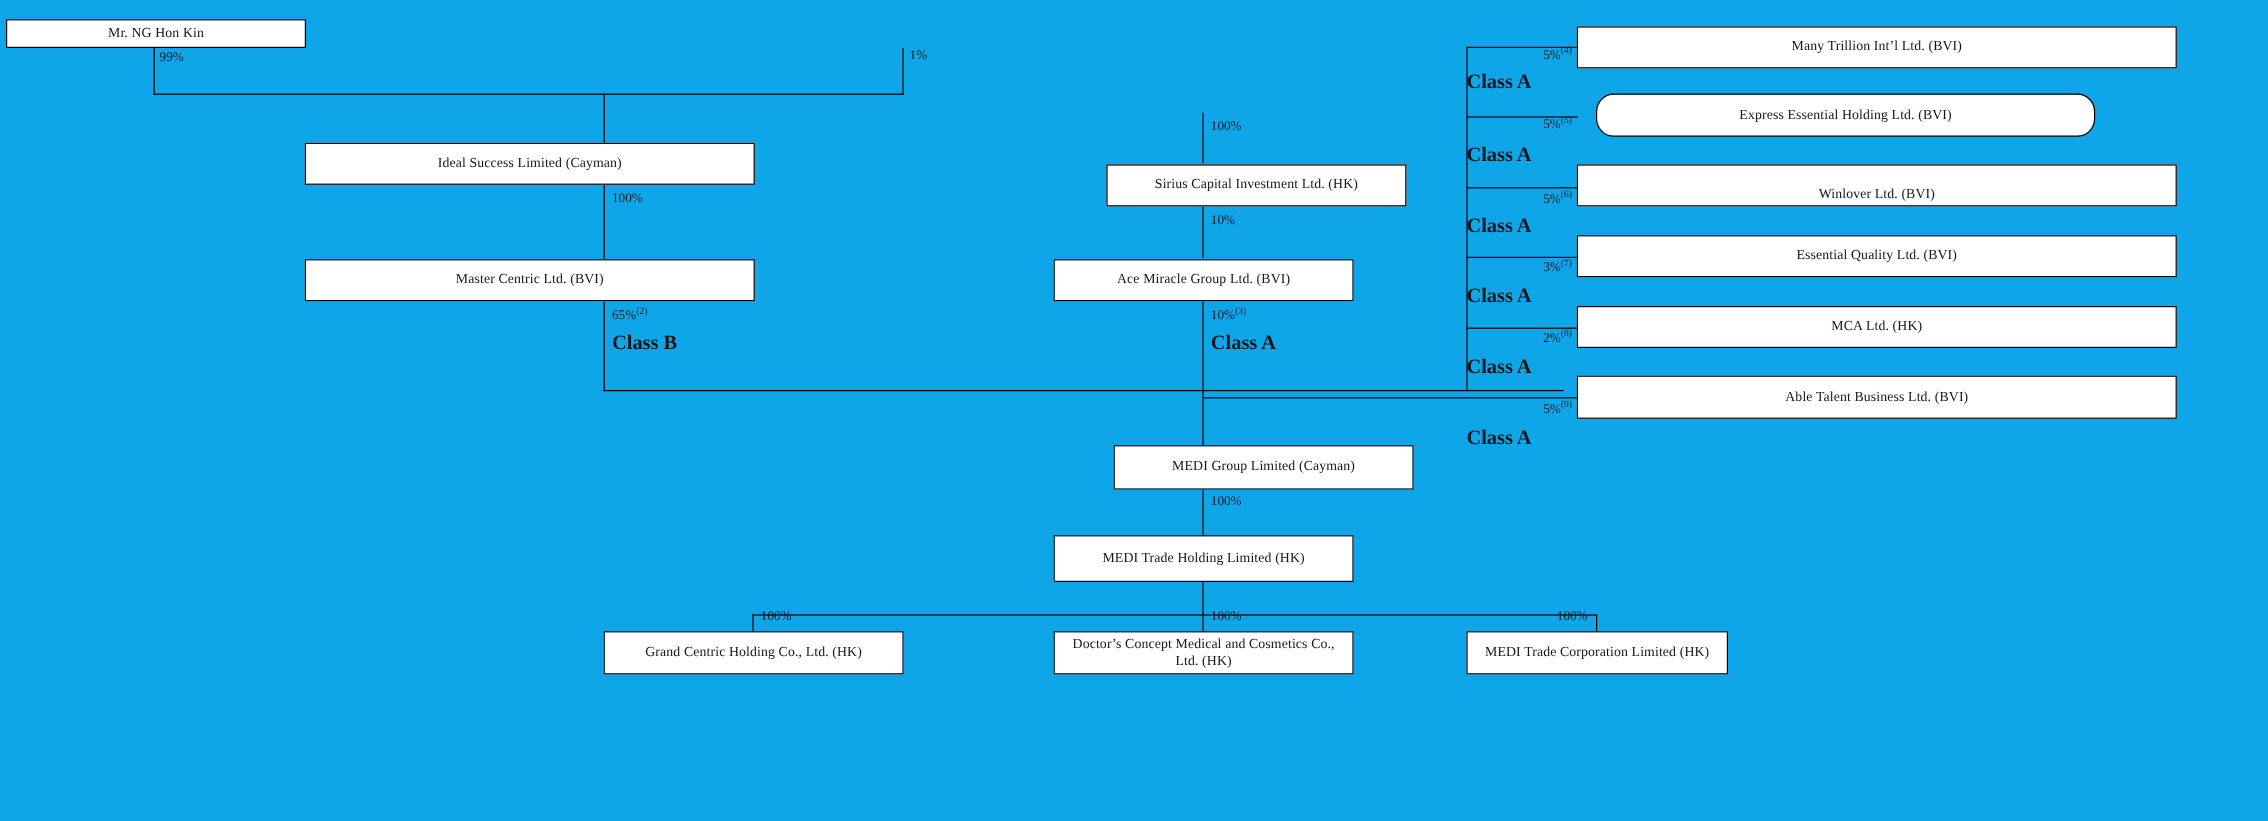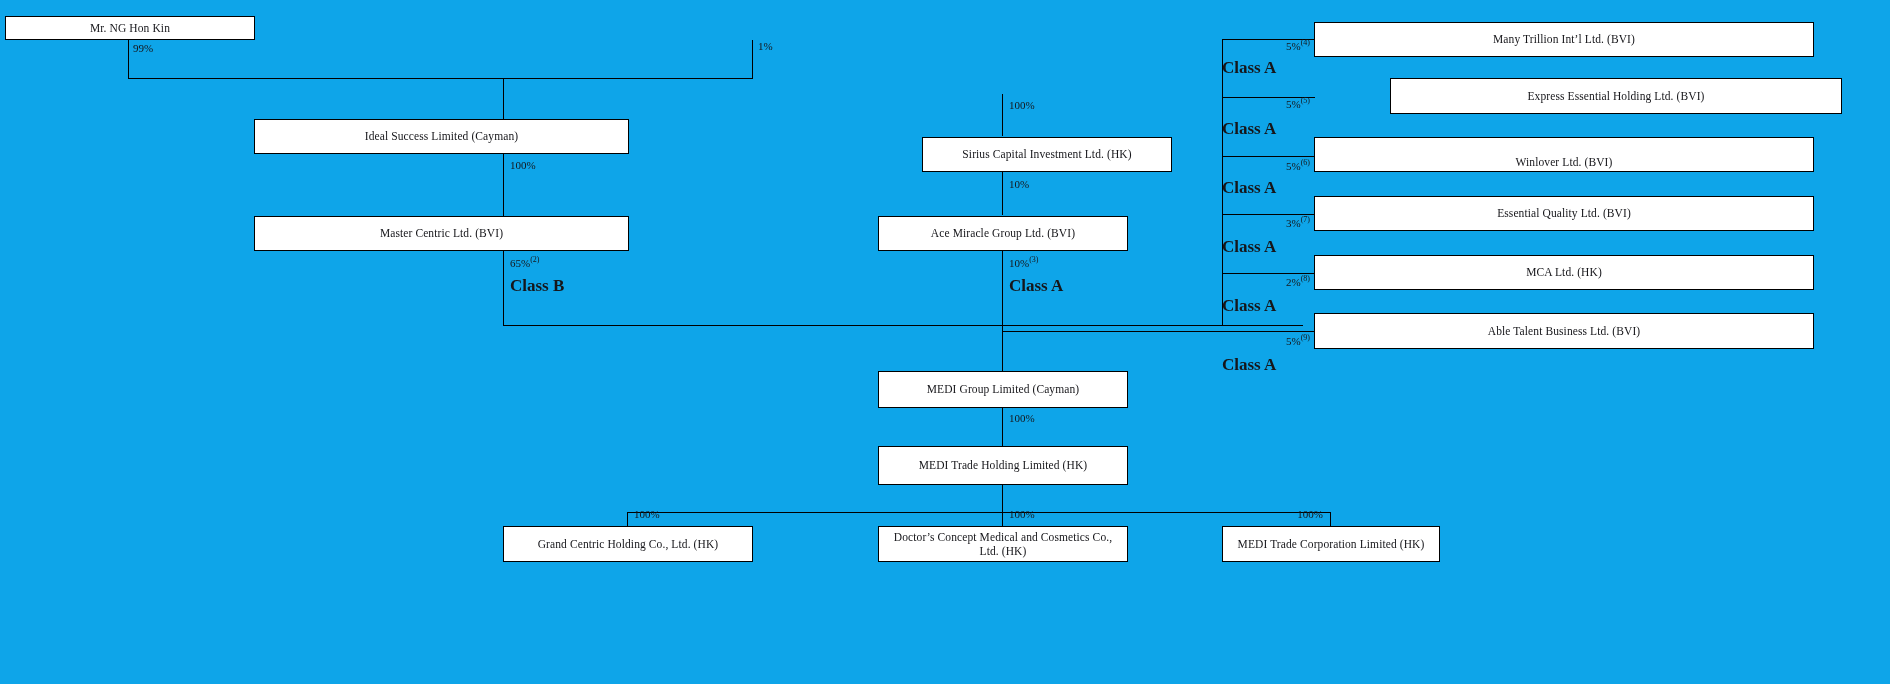--- a/index.html
+++ b/index.html
@@ -135,21 +135,21 @@
   <div class="edge-label" style="left:1009px; top:257px;">
     <span>10%</span><sup>(3)</sup>
   </div>
   <div class="class-label" style="left:1009px; top:276px;">
     <span>Class A</span>
   </div>
 
   <div class="node-box" style="left:1314px; top:22px; width:500px; height:35px;">
     <span>Many Trillion Int’l Ltd. (BVI)</span>
   </div>
-  <div class="node-box" style="left:1390px; top:78px; width:452px; height:36px;">
+  <div class="node-box" style="left:1330px; top:78px; width:416px; height:36px;border-radius:15px;">
     <span>Express Essential Holding Ltd. (BVI)</span>
   </div>
   <div class="node-box" style="left:1314px; top:137px; width:500px; height:35px;align-items:flex-end;">
     <span>Winlover Ltd. (BVI)</span>
   </div>
   <div class="node-box" style="left:1314px; top:196px; width:500px; height:35px;">
     <span>Essential Quality Ltd. (BVI)</span>
   </div>
   <div class="node-box" style="left:1314px; top:255px; width:500px; height:35px;">
     <span>MCA Ltd. (HK)</span>
@@ -206,21 +206,21 @@
     <span>5%</span><sup>(9)</sup>
   </div>
   <div class="class-label right-al" style="left:1222px; top:355px; width:88px;">
     <span>Class A</span>
   </div>
 
   <div class="edge h" style="left:1002px; top:331px; width:221px;"></div>
 
   <div class="edge v" style="left:1002px; top:325px; height:47px;"></div>
 
-  <div class="node-box" style="left:878px; top:371px; width:250px; height:37px;">
+  <div class="node-box" style="left:928px; top:371px; width:250px; height:37px;">
     <span>MEDI Group Limited (Cayman)</span>
   </div>
 
   <div class="edge v" style="left:1002px; top:408px; height:38px;"></div>
   <div class="edge-label" style="left:1009px; top:412px;">
     <span>100%</span>
   </div>
 
   <div class="node-box" style="left:878px; top:446px; width:250px; height:39px;">
     <span>MEDI Trade Holding Limited (HK)</span>

